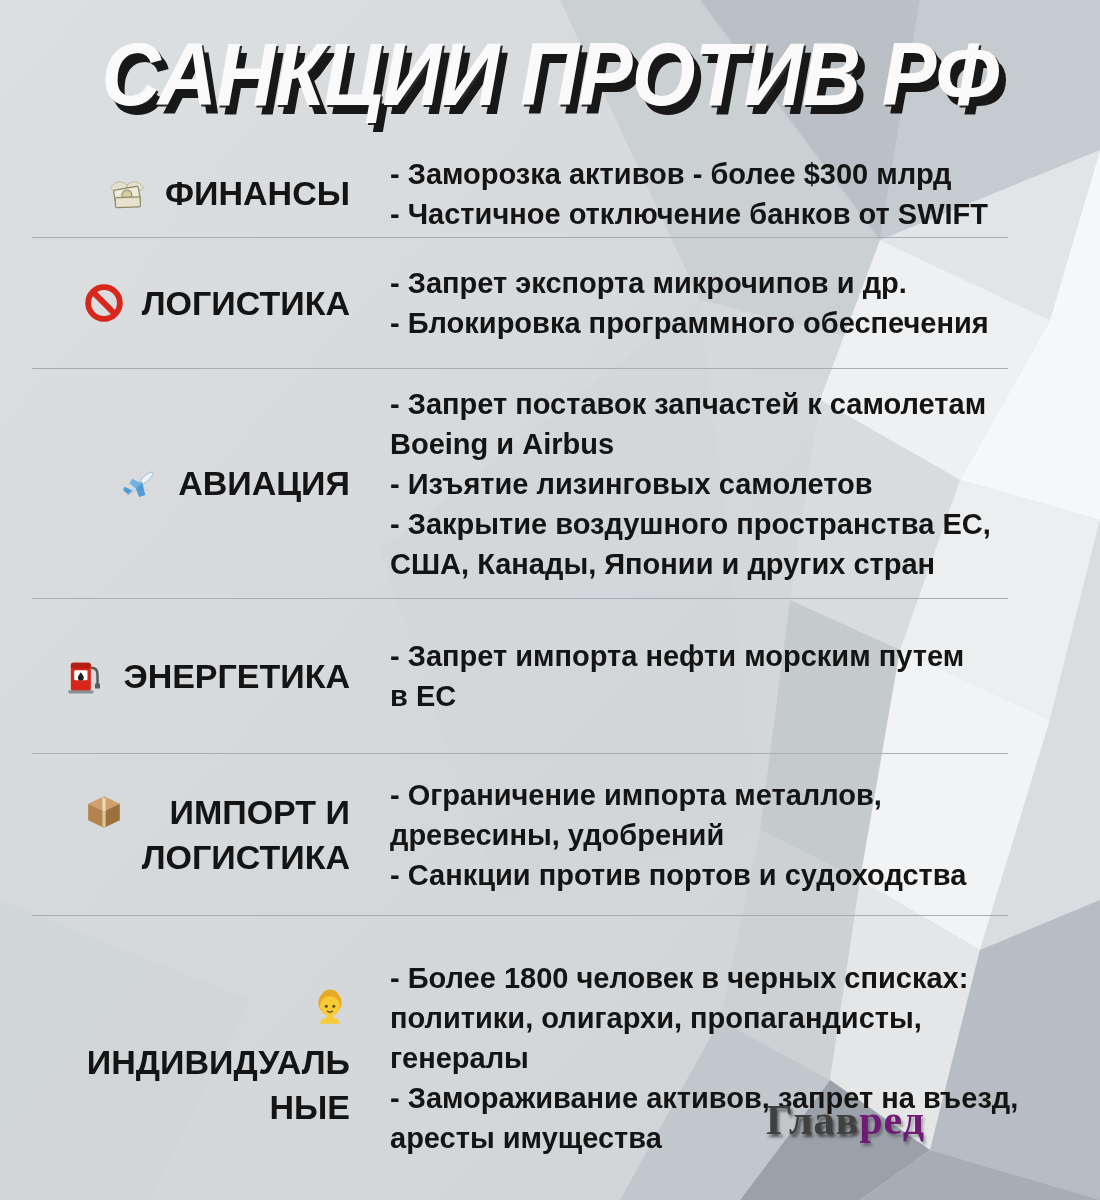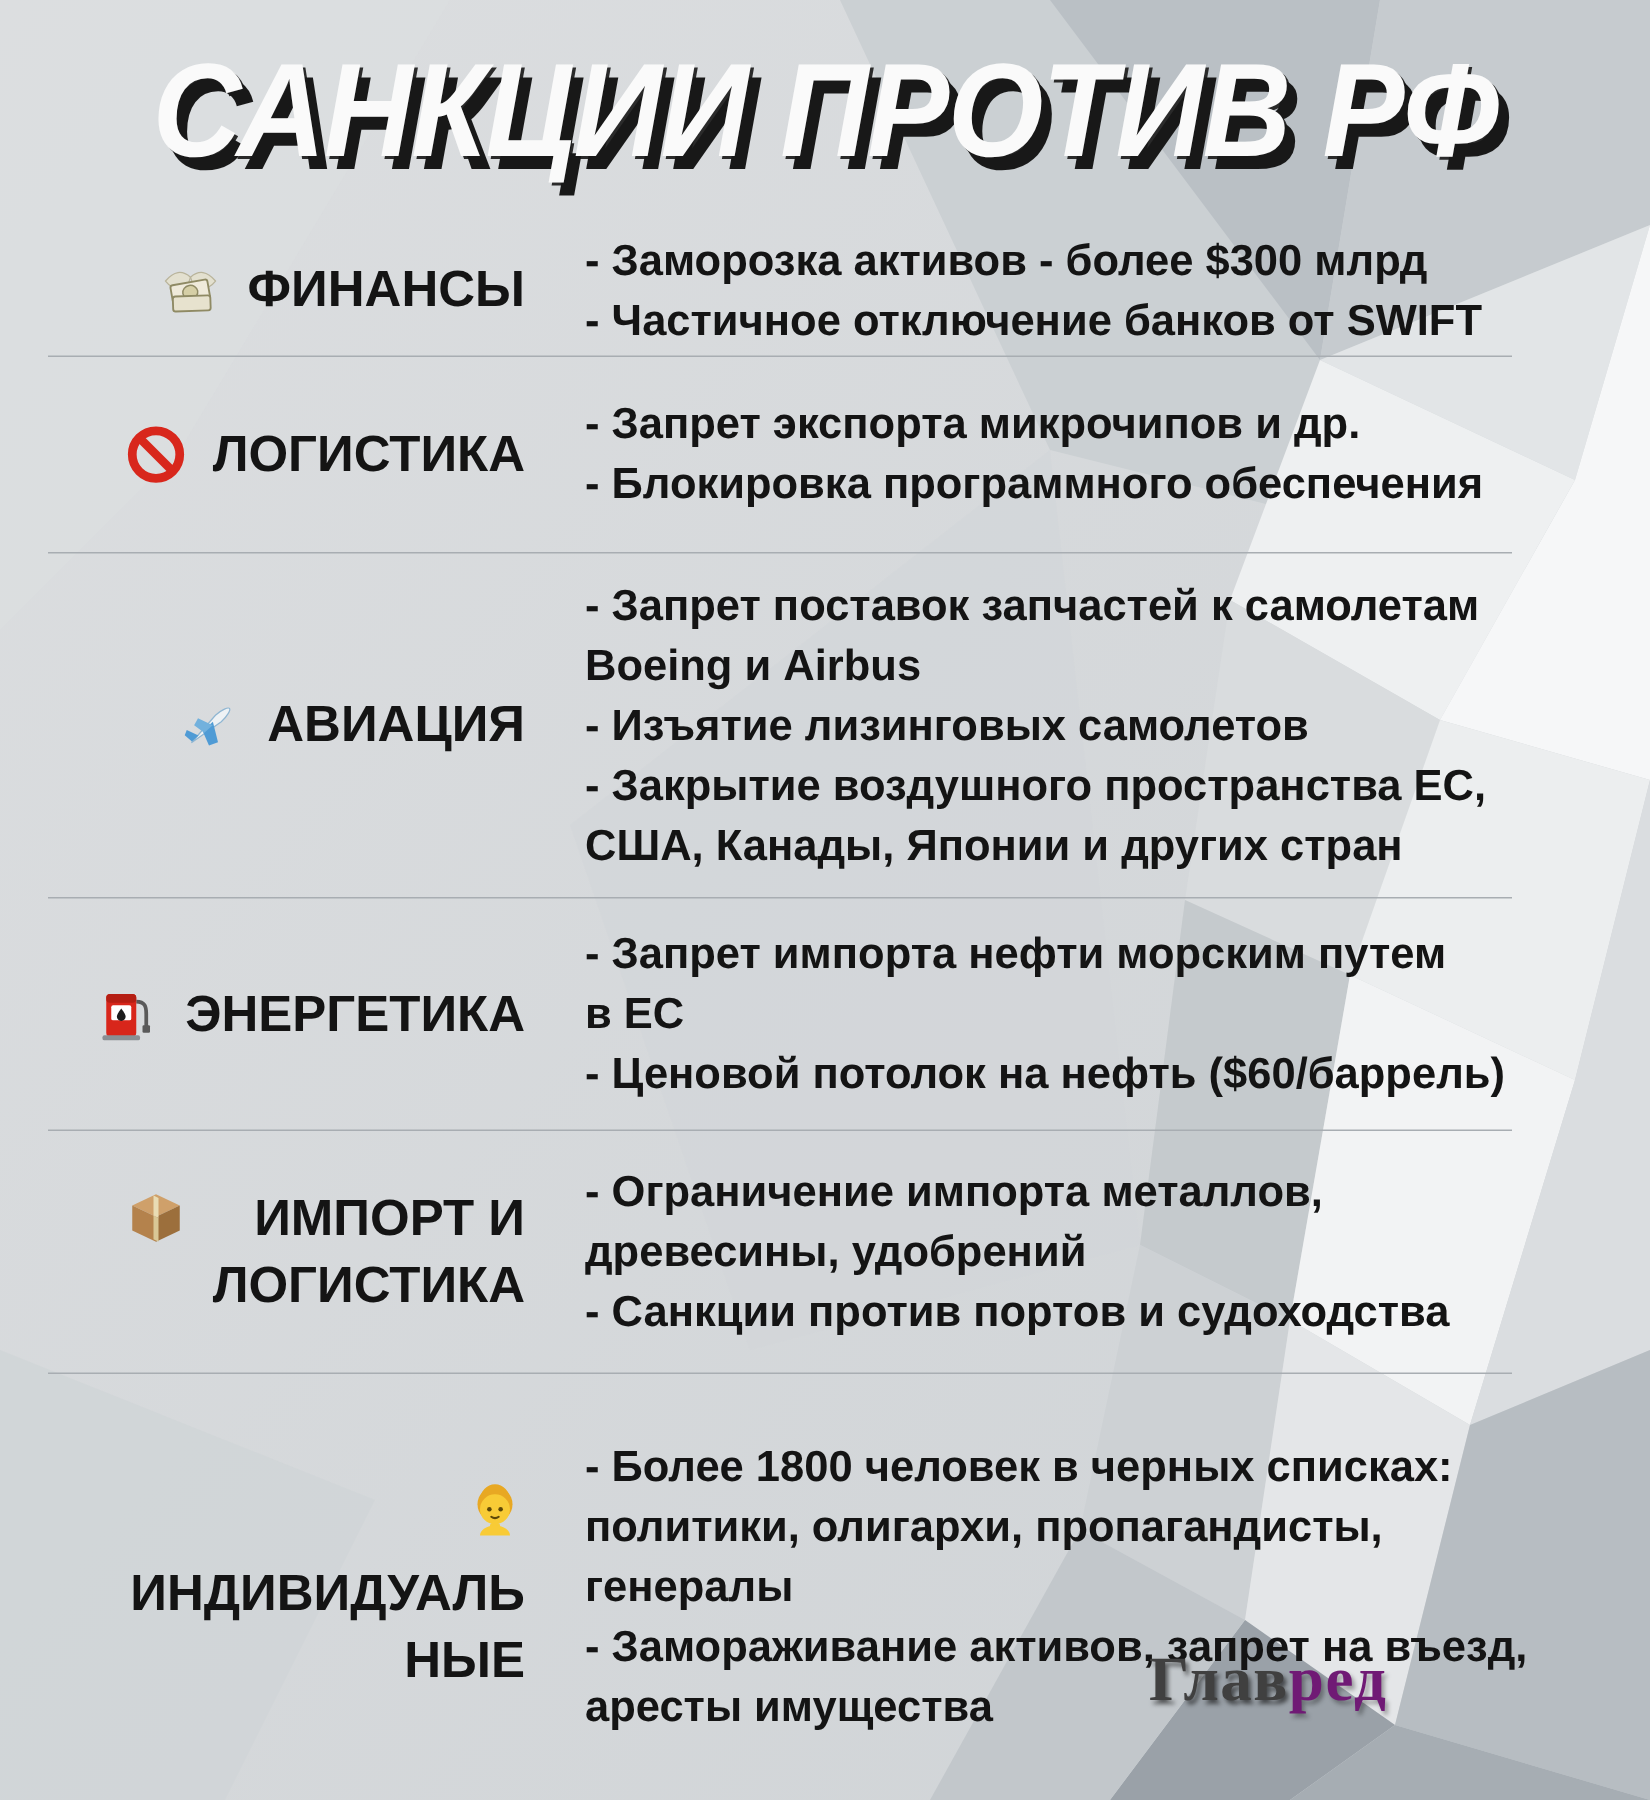--- a/index.html
+++ b/index.html
@@ -165,21 +165,20 @@
           <rect x="7" y="8" width="24" height="7" rx="3" fill="#b51e13"></rect>
           <rect x="11" y="17" width="16" height="12" rx="1.5" fill="#ffffff"></rect>
           <path d="M19,19.5 C21.5,23 22.5,24.5 22.5,26 a3.5,3.5 0 0 1 -7,0 C15.5,24.5 16.5,23 19,19.5 Z" fill="#1c1c1c"></path>
           <rect x="4" y="41" width="30" height="4" rx="1.5" fill="#8a8f94"></rect>
         </svg>
         <span class="label">ЭНЕРГЕТИКА</span>
       </div>
       <div class="content-cell">
         <div class="item">- Запрет импорта нефти морским путем
 в ЕС</div>
-        <div class="item">- Ценовой потолок на нефть ($60/баррель)</div>
       </div>
     </div>
 
     <div class="divider"></div>
 
     <div class="row r5">
       <div class="label-cell top-icon">
         <svg class="icon" viewBox="0 0 48 48">
           <polygon points="24,5 43,14 24,23 5,14" fill="#cfa06a"></polygon>
           <polygon points="5,14 24,23 24,43 5,34" fill="#b4824c"></polygon>

